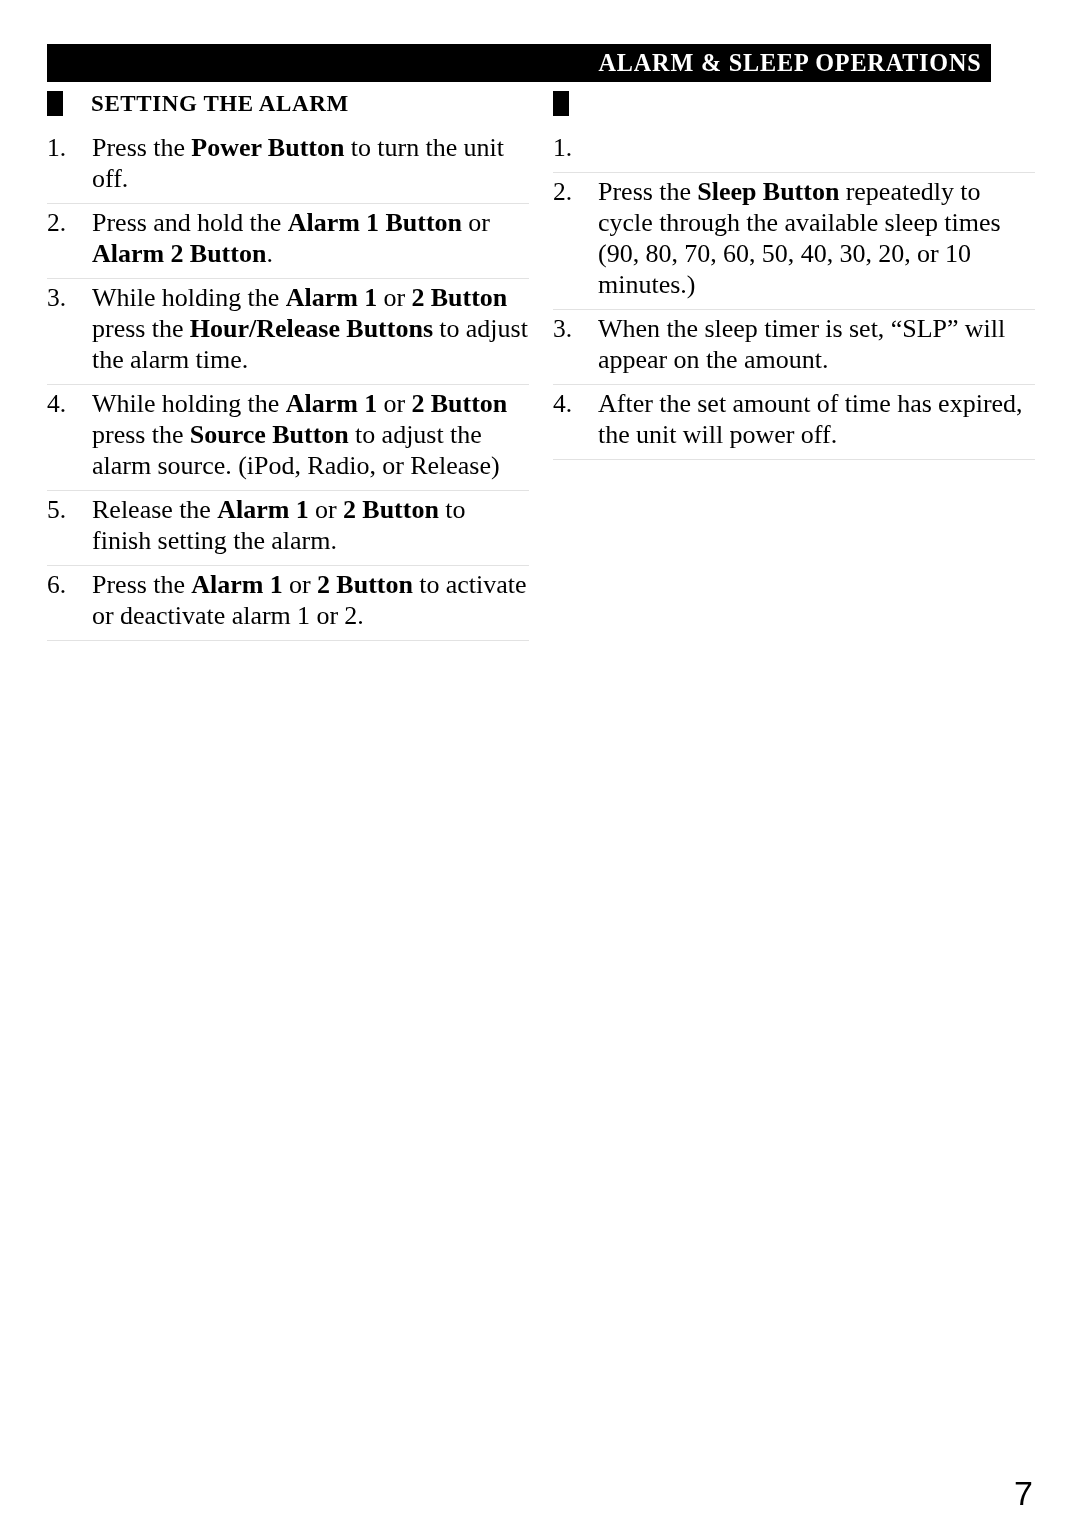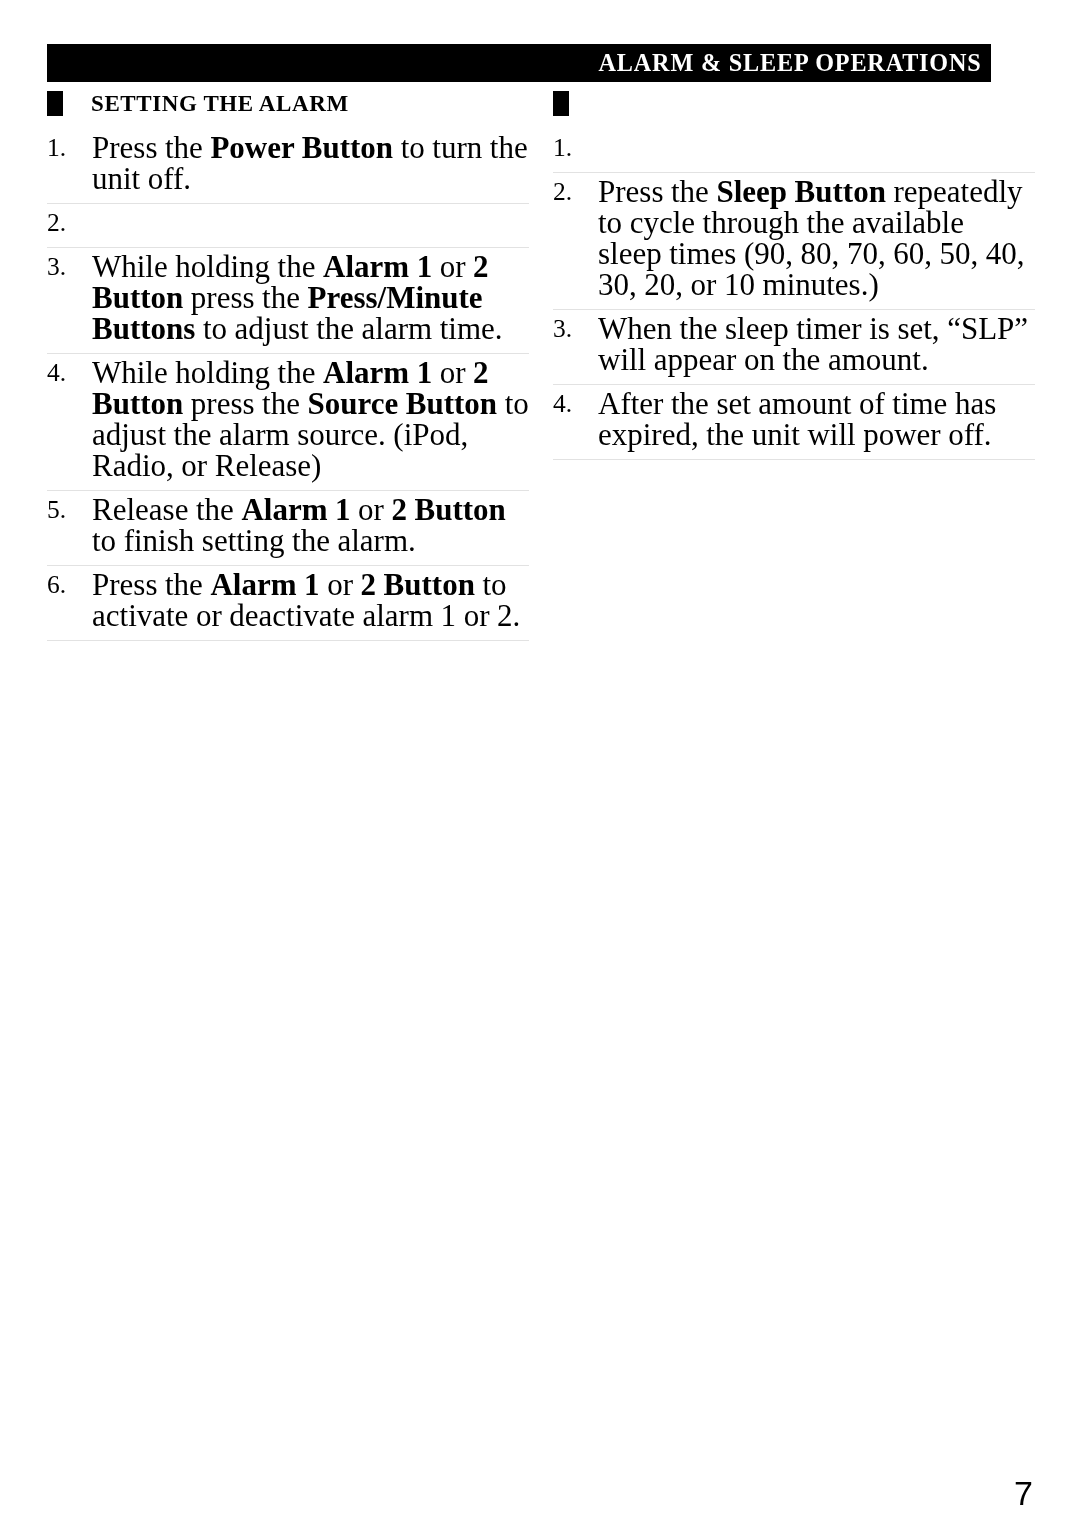--- a/index.html
+++ b/index.html
@@ -93,21 +93,21 @@
   }
   .step-number {
     flex: 0 0 auto;
     width: 45px;
     font-size: 25.5px;
     line-height: 31px;
     text-align: left;
   }
   .step-text {
     flex: 1 1 auto;
-    font-size: 31px;
+    font-size: 26px;
     line-height: 31px;
     text-align: left;
     word-spacing: -0.2px;
   }
   .step-text b {
     font-weight: bold;
   }
 
   
   .page-number {
@@ -134,24 +134,25 @@
       <span class="heading-marker"></span>
       <span class="heading-text">SETTING THE ALARM</span>
     </div>
     <ol class="steps">
         <li class="step">
           <span class="step-number">1.</span>
           <span class="step-text"><span>Press the </span><b>Power Button</b><span> to turn the unit off.</span></span>
         </li>
         <li class="step">
           <span class="step-number">2.</span>
+          <span class="step-text"><span>Press and hold the </span><b>Alarm 1 Button</b><span> or </span><b>Alarm 2 Button</b><span>.</span></span>
         </li>
         <li class="step">
           <span class="step-number">3.</span>
-          <span class="step-text"><span>While holding the </span><b>Alarm 1</b><span> or </span><b>2 Button</b><span> press the </span><b>Press/Minute Buttons</b><span> to adjust the alarm time.</span></span>
+          <span class="step-text"><span>While holding the </span><b>Alarm 1</b><span> or </span><b>2 Button</b><span> press the </span><b>Hour/Release Buttons</b><span> to adjust the alarm time.</span></span>
         </li>
         <li class="step">
           <span class="step-number">4.</span>
           <span class="step-text"><span>While holding the </span><b>Alarm 1</b><span> or </span><b>2 Button</b><span> press the </span><b>Source Button</b><span> to adjust the alarm source. (iPod, Radio, or Release)</span></span>
         </li>
         <li class="step">
           <span class="step-number">5.</span>
           <span class="step-text"><span>Release the </span><b>Alarm 1</b><span> or </span><b>2 Button</b><span> to finish setting the alarm.</span></span>
         </li>
         <li class="step">

